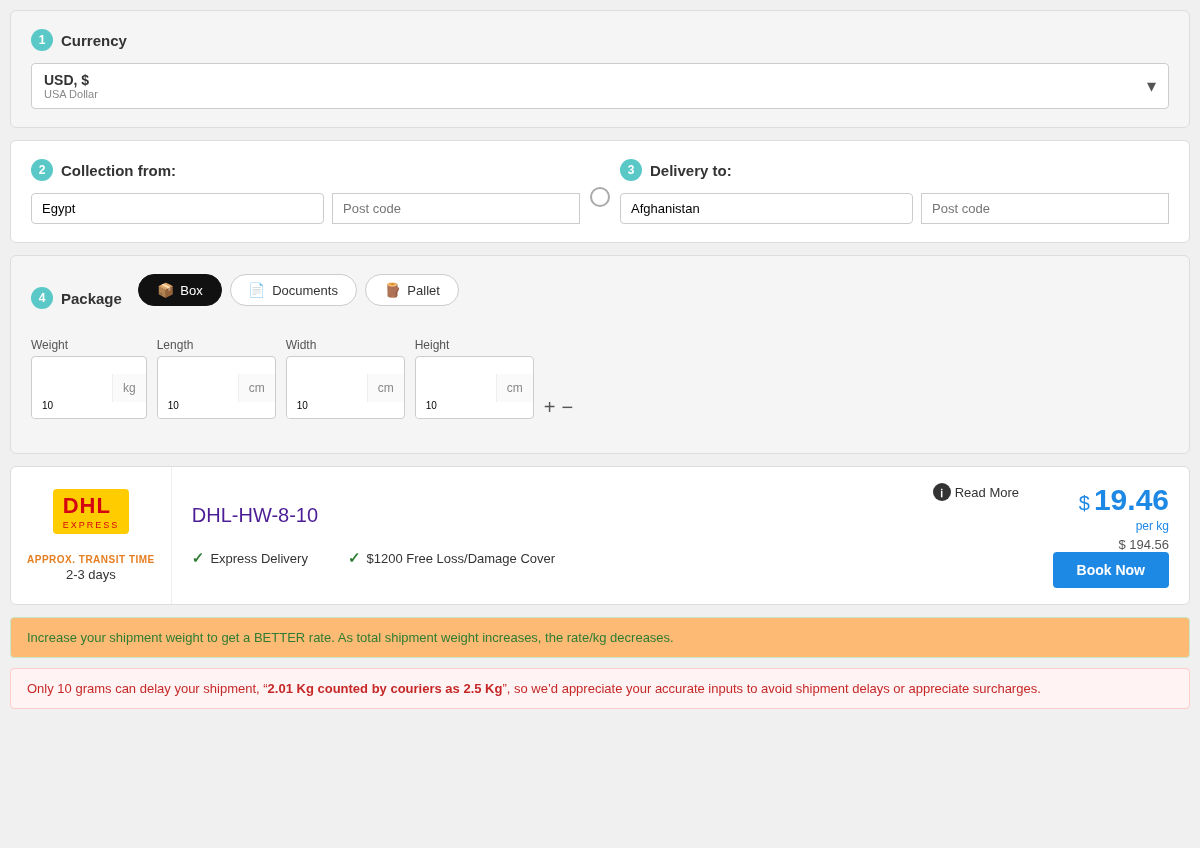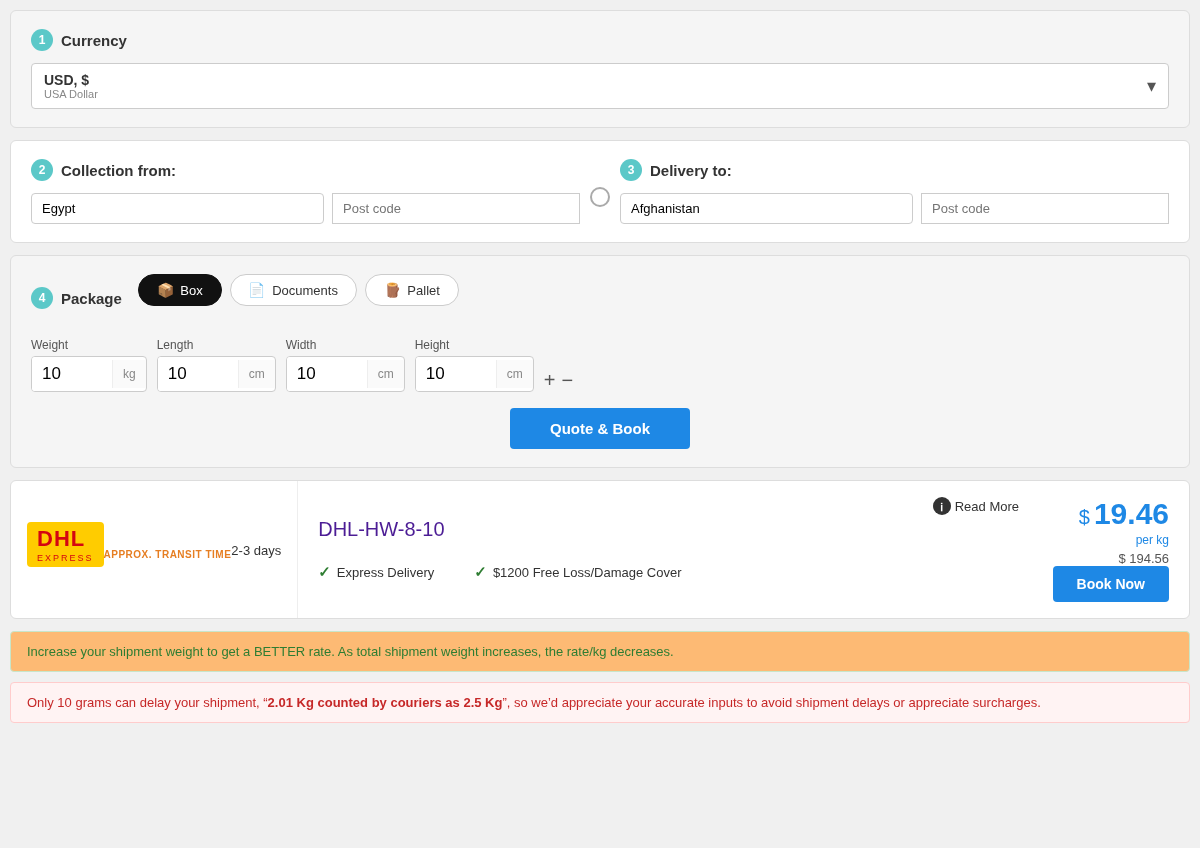--- a/index.html
+++ b/index.html
@@ -185,22 +185,23 @@
       border: 1px solid #ccc;
       border-radius: 4px;
       background: #fff;
       overflow: hidden;
     }
 
     .dim-input-wrap input {
       border: none;
       outline: none;
       padding: 7px 10px;
-      font-size: 17px;
+      font-size: 10px;
       width: 80px;
+      margin-top: 36px;
     }
 
     .dim-unit {
       padding: 7px 10px;
       font-size: 12px;
       color: #888;
       border-left: 1px solid #eee;
       background: #fafafa;
     }
 
@@ -244,21 +245,21 @@
       display: flex;
       align-items: stretch;
       margin-bottom: 12px;
       overflow: hidden;
     }
 
     .result-carrier {
       padding: 16px;
       border-right: 1px solid #eee;
       display: flex;
-      flex-direction: row;
+      flex-direction: column;
       align-items: center;
       justify-content: center;
       min-width: 160px;
     }
 
     .dhl-logo {
       display: flex;
       align-items: center;
       justify-content: center;
       margin-bottom: 10px;
@@ -549,23 +550,20 @@
         <span class="dim-unit">cm</span>
       </div>
     </div>
 
     <div class="plus-minus">
       <span class="pm-btn">+</span>
       <span class="pm-btn">−</span>
     </div>
   </div>
 
-  <div class="quote-btn-wrap">
-    <button class="quote-btn">Quote &amp; Book</button>
-  </div>
 </div>
 
 <div class="result-card">
 
   <div class="result-carrier">
     <div class="dhl-logo">
       <div class="dhl-logo-box">
         <div class="dhl-text">DHL</div>
         <div class="dhl-express">EXPRESS</div>
       </div>

